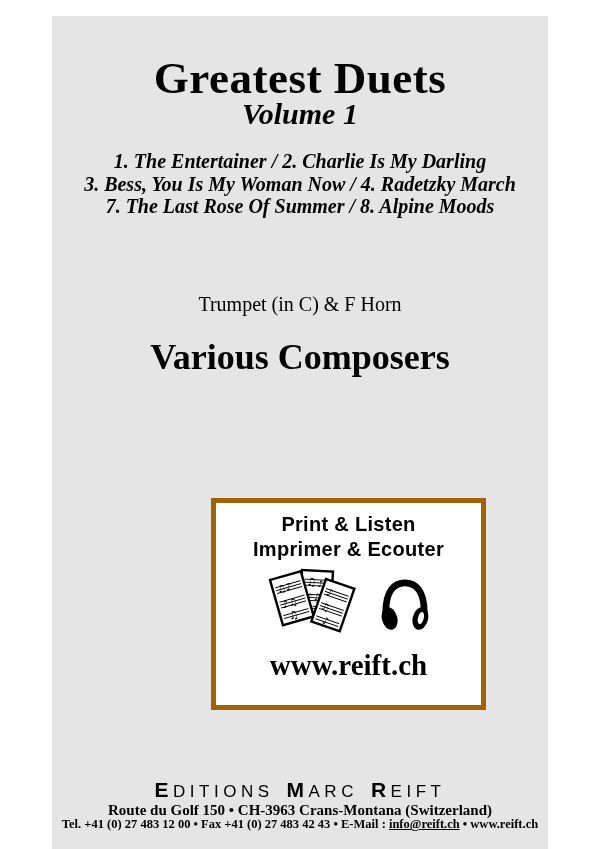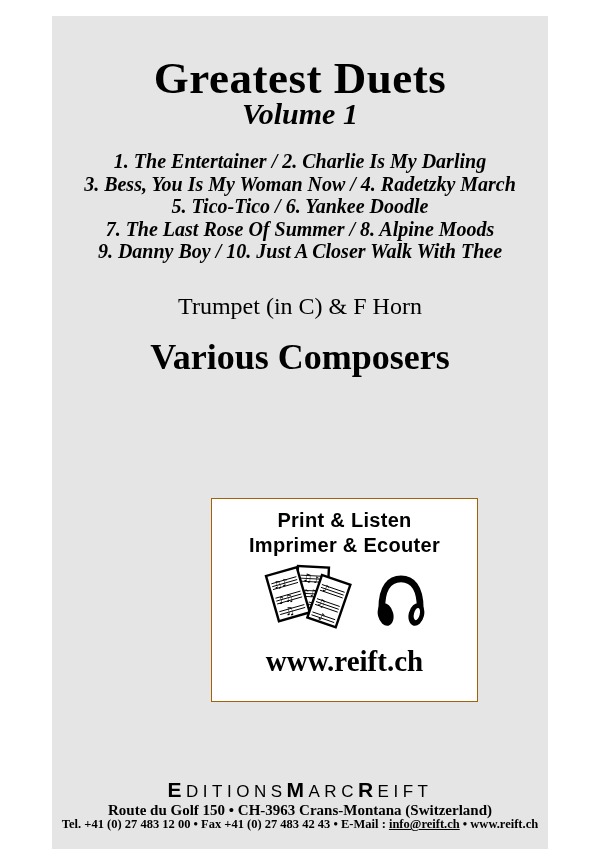--- a/index.html
+++ b/index.html
@@ -5,44 +5,44 @@
   html,body { margin:0; padding:0; background:#ffffff; }
   .page {
     position:relative; width:496px; height:849px; margin:16px auto;
     background:#e5e5e5; color:#000; overflow:hidden;
     font-family:"Liberation Serif", serif;
   }
   .centered { position:absolute; left:0; right:0; text-align:center; }
   .title     { top:36px;  font-size:45px; font-weight:bold; letter-spacing:0.5px; }
   .subtitle  { top:81px;  font-size:30px; font-weight:bold; font-style:italic; }
   .tracks    { top:134px; font-size:20px; font-weight:bold; font-style:italic; line-height:22.6px; }
-  .instr     { top:277px; font-size:24px; }
+  .instr     { top:277px; font-size:20px; }
   .composer  { top:320px; font-size:36px; font-weight:bold; }
   .catalog   { top:388px; font-size:15px; font-weight:bold; }
 
   .promo-box {
     position:absolute; left:159px; top:482px; width:265px; height:202px;
-    border:1px solid #a16207; background:#fff;
+    border:5px solid #a16207; background:#fff;
   }
   .promo-lines {
     margin-top:9px; text-align:center;
     font-family:"Liberation Sans", sans-serif;
     font-weight:bold; font-size:20px; line-height:25px; letter-spacing:0.3px;
   }
   .icons-row {
     margin-top:3px; height:82px;
     display:flex; justify-content:center; align-items:center; gap:14px;
   }
   .box-site { margin-top:2px; text-align:center; font-size:29px; font-weight:bold; }
 
   .logo-wrap { top:699px; height:64px; }
   .logo-wrap svg { display:inline-block; }
 
   .editions {
-    top:762px; display:flex; justify-content:center; align-items:baseline; 
+    top:762px; display:flex; justify-content:center; align-items:baseline; gap:13px;
     font-family:"Liberation Sans", sans-serif;
     text-align:center;
   }
   .editions .word { letter-spacing:4.5px; white-space:nowrap; }
   .editions .initial { font-size:21px; font-weight:bold; }
   .editions .rest    { font-size:17px; font-weight:normal; }
 
   .addr1 { top:786px; font-size:15px;   font-weight:bold; }
   .addr2 { top:801px; font-size:12.5px; font-weight:bold; }
   .addr2 a, .email-link { color:#000; text-decoration:underline; }
@@ -51,23 +51,21 @@
 <body>
 
 <div class="page">
 
   <div class="centered title">Greatest Duets</div>
   <div class="centered subtitle">Volume 1</div>
 
   <div class="centered tracks">
     <div>1. The Entertainer / 2. Charlie Is My Darling</div>
     <div>3. Bess, You Is My Woman Now / 4. Radetzky March</div>
-    <div>5. Tico-Tico / 6. Yankee Doodle</div>
     <div>7. The Last Rose Of Summer / 8. Alpine Moods</div>
-    <div>9. Danny Boy / 10. Just A Closer Walk With Thee</div>
   </div>
 
   <div class="centered instr">Trumpet (in C) &amp; F Horn</div>
   <div class="centered composer">Various Composers</div>
 
   <div class="promo-box">
     <div class="promo-lines">
       <div>Print &amp; Listen</div>
       <div>Imprimer &amp; Ecouter</div>
     </div>

